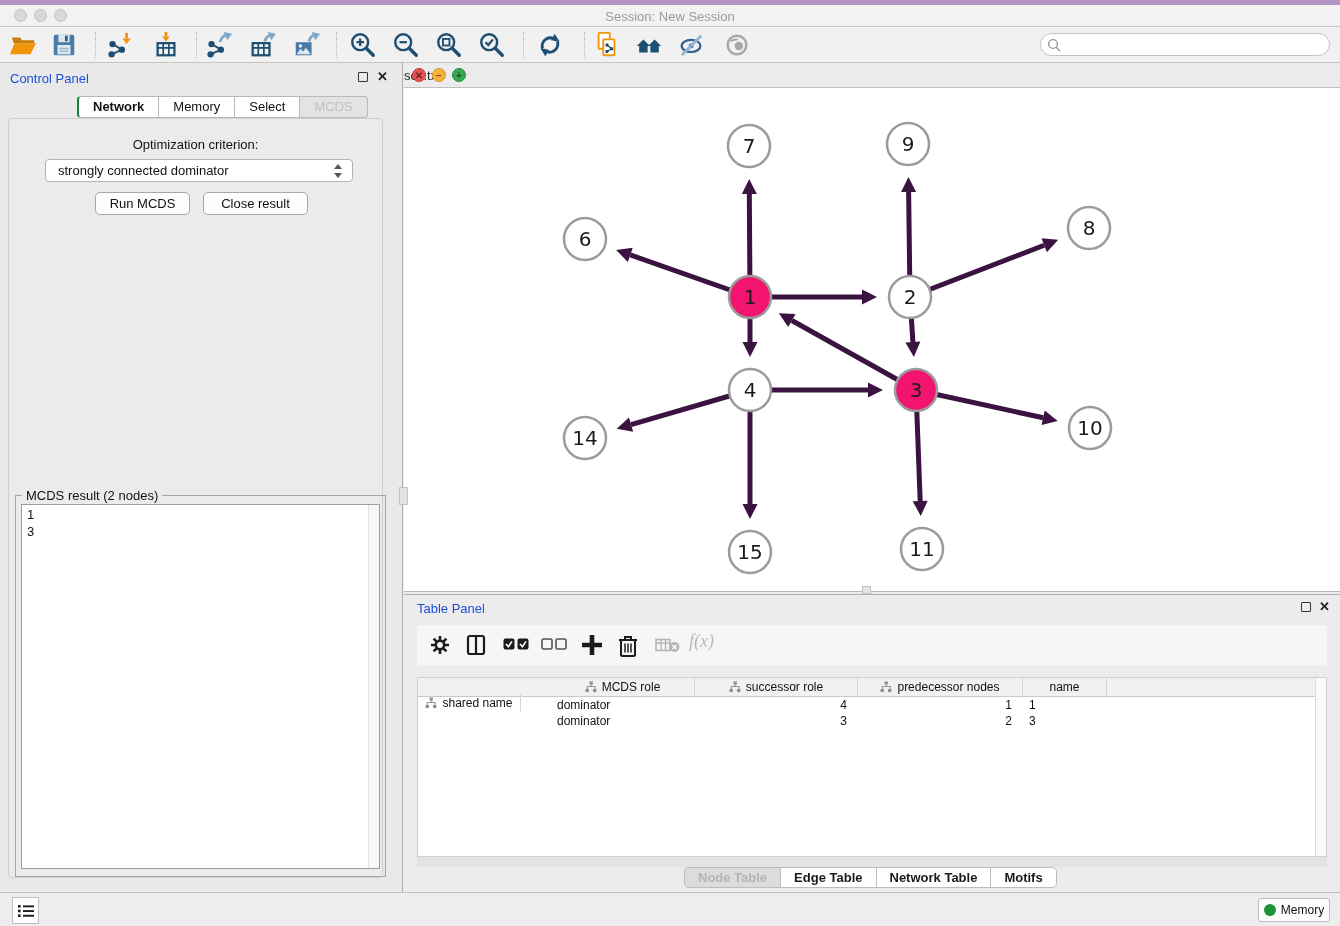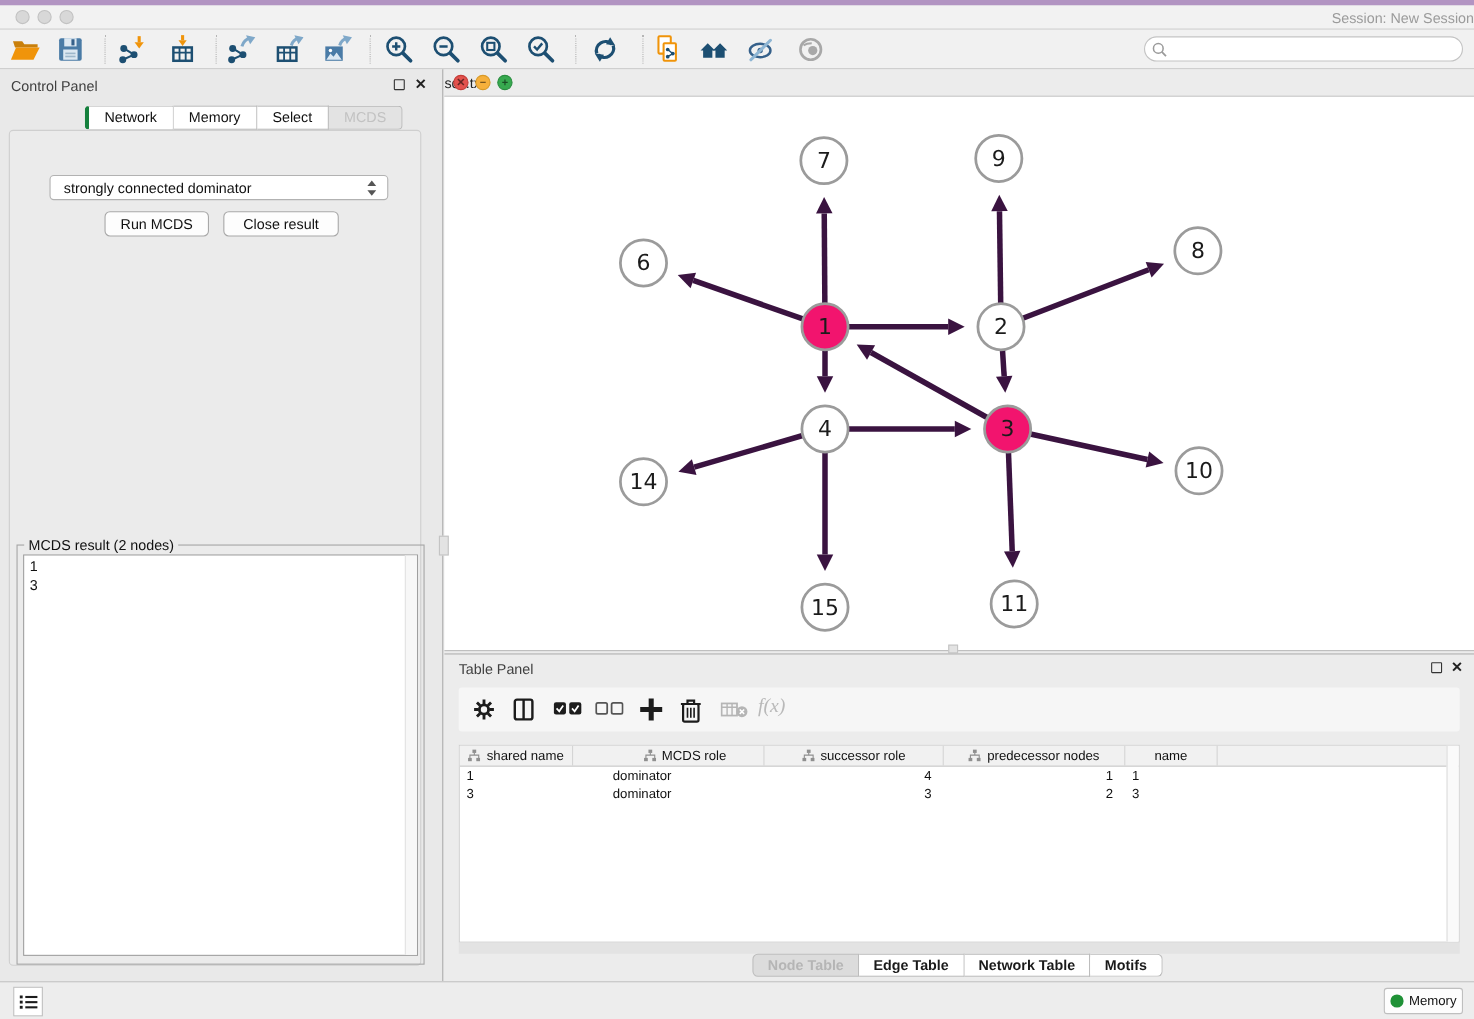--- a/index.html
+++ b/index.html
@@ -3,39 +3,39 @@
 <meta charset="utf-8">
 <style>
   * { margin:0; padding:0; box-sizing:border-box; }
   html,body { width:1340px; height:926px; }
   body { font-family:"Liberation Sans",sans-serif; background:#ececec; position:relative; overflow:hidden; }
 
   
   .purple-strip { position:absolute; left:0; top:0; width:1340px; height:5px; background:#b294c2; }
   .mac-titlebar { position:absolute; left:0; top:5px; width:1340px; height:22px; background:#f2f2f2; border-bottom:1px solid #c9c9c9; }
   .tl-dot { position:absolute; top:4px; width:13px; height:13px; border-radius:50%; background:#d8d8d8; border:1px solid #c2c2c2; }
-  .app-title { position:absolute; top:4px; left:0; width:100%; text-align:right; font-size:13px; color:#9b9b9b; }
+  .app-title { position:absolute; top:4px; left:0; width:100%; text-align:center; font-size:13px; color:#9b9b9b; }
 
   
   .toolbar { position:absolute; left:0; top:27px; width:1340px; height:36px; background:#f1f1f1; border-bottom:1px solid #c6c6c6; }
   .tb-icon { position:absolute; top:4px; width:28px; height:28px; cursor:pointer; }
   .tb-sep { position:absolute; top:5px; height:26px; width:0; border-left:1px dotted #b5b5b5; }
   .search-wrap { position:absolute; left:1040px; top:6px; width:290px; height:23px; background:#fff; border:1px solid #c3c3c3; border-radius:12px; }
   .search-wrap svg { position:absolute; left:6px; top:4px; }
   .search-wrap input { position:absolute; left:24px; top:1px; width:258px; height:19px; border:none; outline:none; font-size:12px; background:transparent; }
 
   
   .control-panel { position:absolute; left:0; top:63px; width:403px; height:829px; background:#e9e9e9; border-right:1px solid #adadad; }
-  .panel-title { position:absolute; left:10px; top:8px; font-size:13px; color:#404040; }
+  .panel-title { position:absolute; left:10px; top:8px; font-size:13px; color:#1d4ed8; }
   .win-float { position:absolute; width:10px; height:10px; border:1.6px solid #333; border-radius:1px; cursor:pointer; }
   .win-close { position:absolute; font-size:13px; font-weight:bold; color:#222; cursor:pointer; line-height:12px; }
 
   .cp-tabs { position:absolute; left:77px; top:33px; height:22px; display:flex; }
   .seg { height:22px; padding:0 14px; background:#fff; border:1px solid #b9b9b9; border-left:none; font-size:13px; color:#111; line-height:20px; cursor:pointer; }
-  .seg:first-child { border-left:4px solid #15803d; border-radius:4px 0 0 4px; }
+  .seg:first-child { border-left:2px solid #15803d; border-radius:4px 0 0 4px;font-weight:bold; }
   .seg:last-child { border-radius:0 4px 4px 0; }
   .seg.active { background:#e3e3e3; color:#c2c2c2; }
 
   .cp-body { position:absolute; left:8px; top:55px; width:375px; height:760px; background:#ebebeb; border:1px solid #cfcfcf; border-radius:4px; }
   .opt-label { position:absolute; left:0; top:18px; width:100%; text-align:center; font-size:13px; color:#111; }
   .criterion-select { position:absolute; left:36px; top:40px; width:308px; height:23px; background:#fff; border:1px solid #b2b2b2; border-radius:4px; font-size:13px; color:#111; line-height:21px; padding-left:12px; cursor:pointer; }
   .stepper { position:absolute; right:9px; top:4px; width:9px; height:14px; }
   .stepper:before { content:""; position:absolute; top:0; left:0; border-left:4.5px solid transparent; border-right:4.5px solid transparent; border-bottom:5px solid #555; }
   .stepper:after { content:""; position:absolute; bottom:0; left:0; border-left:4.5px solid transparent; border-right:4.5px solid transparent; border-top:5px solid #555; }
   .aqua-btn { position:absolute; top:73px; height:23px; background:#fdfdfd; border:1px solid #a8a8a8; border-radius:5px; font-size:13px; color:#111; text-align:center; line-height:21px; cursor:pointer; }
@@ -59,21 +59,21 @@
   .tp-toolbar { position:absolute; left:13px; top:30px; width:910px; height:40px; background:#f6f6f6; border-radius:3px; }
   .tp-ic { position:absolute; top:9px; cursor:pointer; }
   .fx { font-family:"Liberation Serif",serif; font-style:italic; font-size:18px; color:#b9b9b9; }
 
   .grid { position:absolute; left:13px; top:82px; width:910px; height:180px; background:#fff; border:1px solid #cfcfcf; }
   .thead { display:flex; height:19px; background:#f1f1f1; border-bottom:1px solid #c9c9c9; }
   .th { display:flex; align-items:center; justify-content:center; gap:5px; font-size:12px; color:#111; border-right:1px solid #d5d5d5; height:100%; }
   .tr { display:flex; height:16px; }
   .td { font-size:12px; color:#111; line-height:16px; padding:0 6px; white-space:nowrap; overflow:hidden; }
   .ra { text-align:right; padding-right:11px; }
-  .c1 { width:103px; } .c2 { width:144px;margin-left:30px; } .c3 { width:163px; } .c4 { width:165px; } .c5 { width:84px; }
+  .c1 { width:103px;margin-top:16px; } .c2 { width:144px;margin-left:30px; } .c3 { width:163px; } .c4 { width:165px; } .c5 { width:84px; }
   .grid-scroll { position:absolute; right:0; top:0; width:11px; height:100%; background:#fafafa; border-left:1px solid #dcdcdc; }
   .tp-bottomstrip { position:absolute; left:13px; top:262px; width:910px; height:10px; background:#e3e3e3; }
 
   .bottom-tabs { position:absolute; left:280px; top:272px; height:21px; display:flex; }
   .btab { height:21px; padding:0 13px; background:#fff; border:1px solid #bdbdbd; border-left:none; font-size:13px; font-weight:bold; color:#1a1a1a; line-height:19px; cursor:pointer; }
   .btab:first-child { border-left:1px solid #bdbdbd; border-radius:5px 0 0 5px; }
   .btab:last-child { border-radius:0 5px 5px 0; }
   .btab.active { background:#dcdcdc; color:#b5b5b5; }
 
   
@@ -209,20 +209,21 @@
   <div class="win-close" style="left:377px; top:8px">✕</div>
 
   <div class="cp-tabs">
     <div class="seg">Network</div>
     <div class="seg">Memory</div>
     <div class="seg">Select</div>
     <div class="seg active">MCDS</div>
   </div>
 
   <div class="cp-body">
+    <div class="opt-label">Optimization criterion:</div>
     <div class="criterion-select">
       <span>strongly connected dominator</span>
       <span class="stepper"></span>
     </div>
     <div class="aqua-btn" style="left:86px; width:95px">Run MCDS</div>
     <div class="aqua-btn" style="left:194px; width:105px">Close result</div>
 
     <div class="groupbox">
       <div class="groupbox-legend">MCDS result (2 nodes)</div>
       <div class="result-area">

